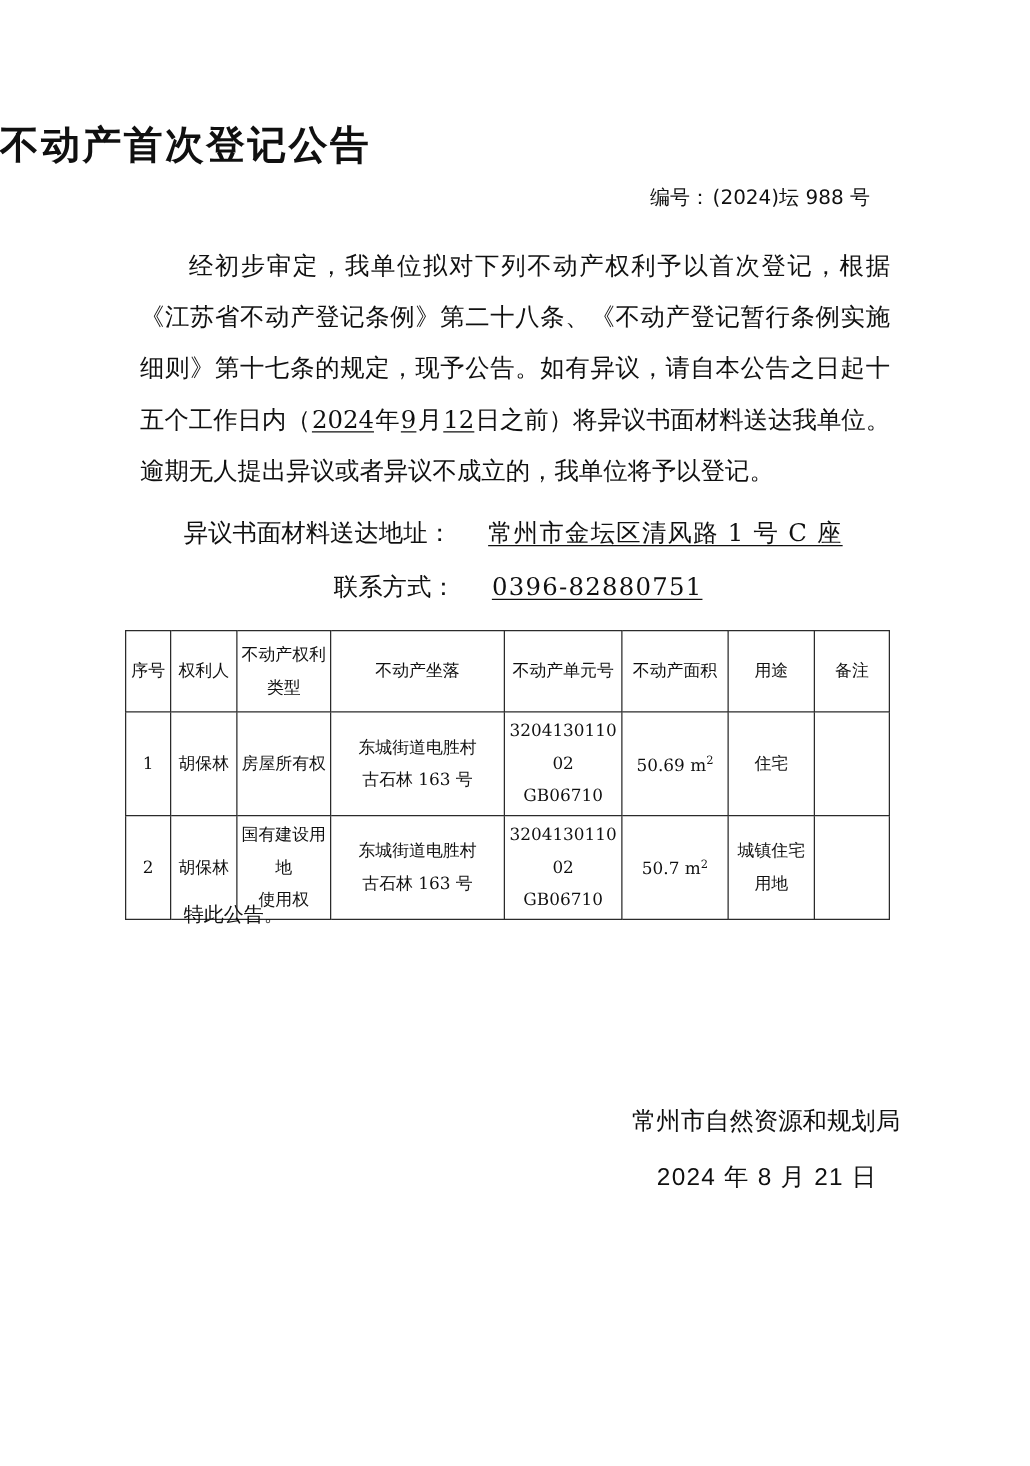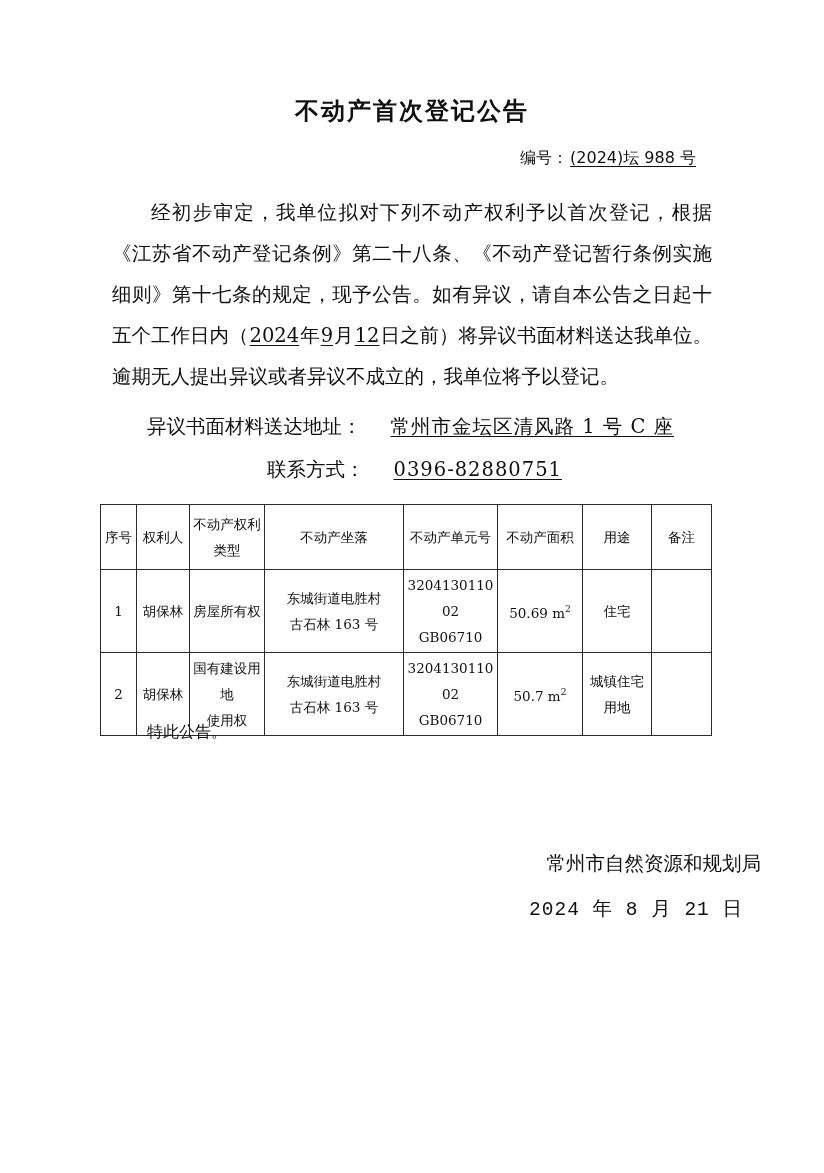--- a/index.html
+++ b/index.html
@@ -18,39 +18,37 @@
     height: 1173px;
     background: #ffffff;
     overflow: hidden;
     box-sizing: border-box;
   }
   .doc-title {
     position: absolute;
     top: 95px;
     left: 0;
     width: 824px;
-    text-align: center;
-    font-size: 24px;
+    font-size: 31px;
     font-weight: bold;
     letter-spacing: 2px;
     font-family: "DejaVu Serif", "Liberation Serif", serif;
   }
   .doc-number {
     position: absolute;
     top: 148px;
     left: 0;
     width: 824px;
     text-align: right;
     padding-right: 126px;
     box-sizing: border-box;
     font-size: 16px;
     font-family: "DejaVu Sans", "Liberation Sans", sans-serif;
   }
   .doc-number .num-val {
-    text-decoration: underline;
     text-underline-offset: 3px;
     padding: 0 2px;
     text-align: right;
   }
   .body-block {
     position: absolute;
     top: 192px;
     left: 112px;
     width: 600px;
     font-size: 19.5px;
@@ -124,29 +122,29 @@
   .cell-sub { display: block; }
   .notice-end {
     position: absolute;
     top: 722px;
     left: 147px;
     font-size: 16px;
     font-family: Liberation Sans, sans-serif;
   }
   .signature {
     position: absolute;
-    top: 843px;
+    top: 875px;
     left: 0;
     width: 824px;
     box-sizing: border-box;
-    padding-right: 63px;
+    padding-right: 104px;
     text-align: right;
     font-size: 19.5px;
     line-height: 45px;
-    font-family: Liberation Mono, monospace;
+    font-family: Liberation Sans, sans-serif;
   }
   .sig-date {
     padding-right: 18px;
     letter-spacing: 1px;
   }
   sup { font-size: 0.68em; vertical-align: super; }
 </style>
 </head>
 <body>
 

